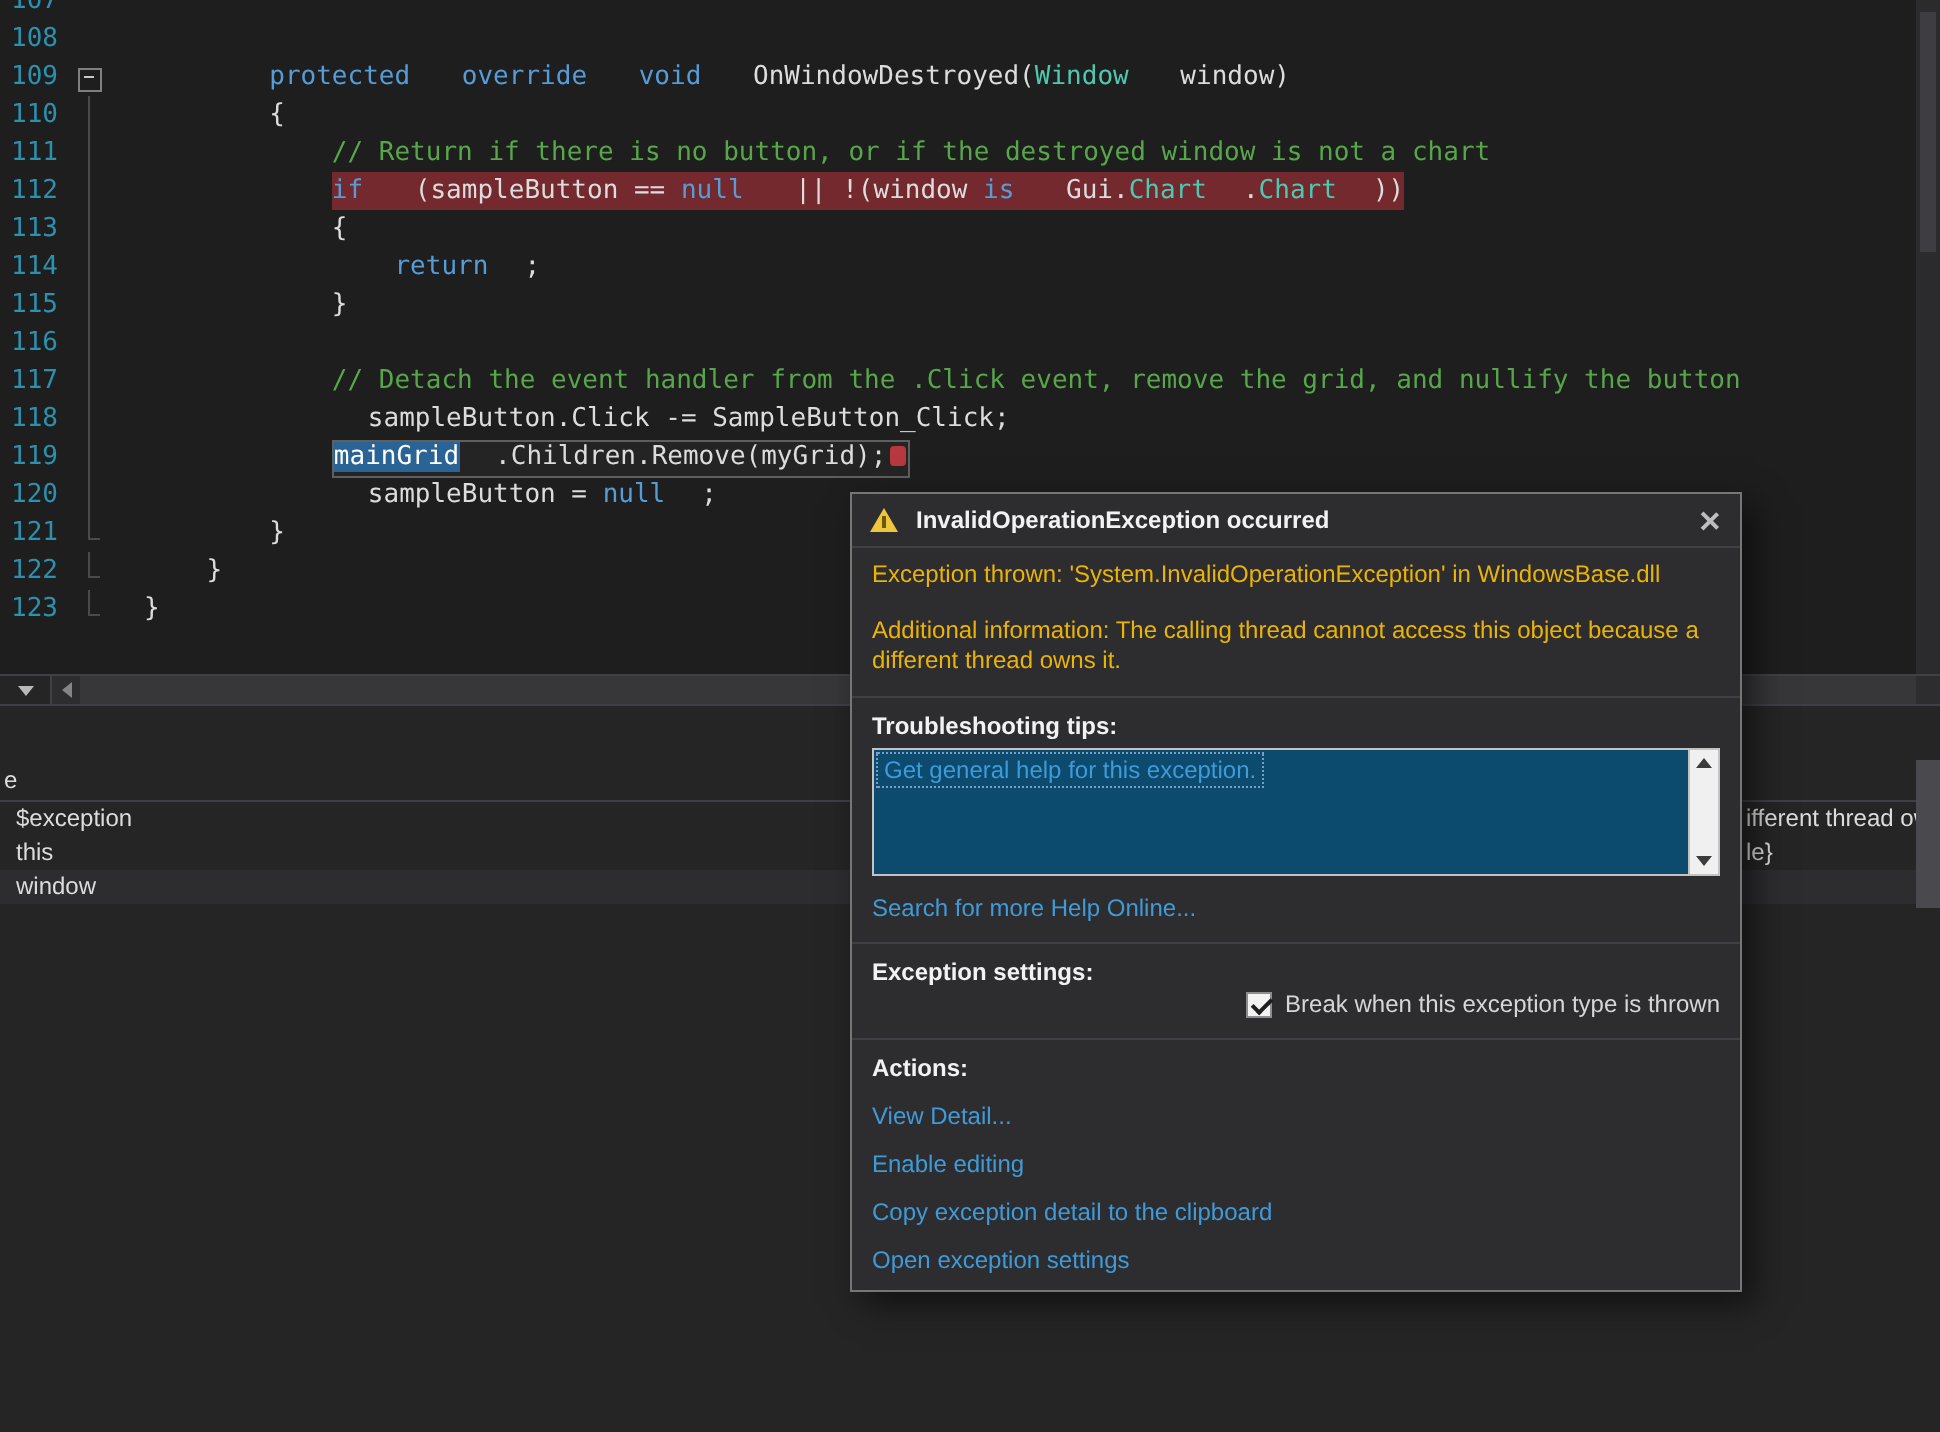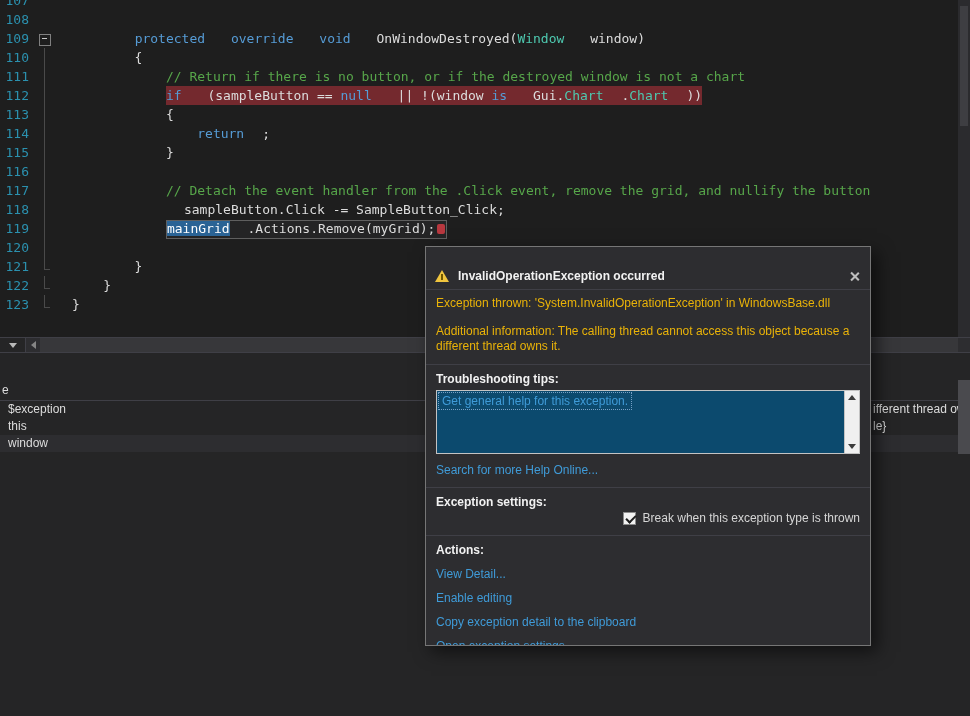--- a/index.html
+++ b/index.html
@@ -49,21 +49,21 @@
   .loc-rows{position:absolute;left:0;top:48px;width:970px;}
   .loc-row{position:relative;height:17px;line-height:17px;}
   .loc-row.sel-row{background:#2d2d30;}
   .loc-name{position:absolute;left:8px;}
   .loc-frag{position:absolute;left:873px;white-space:pre;}
   .col-div{position:absolute;left:437px;top:27px;height:74px;width:1px;background:#3f3f46;}
   .locals-scroll{position:absolute;right:0;top:27px;width:12px;height:74px;background:#4a4a4e;}
 
   
   .dialog{position:absolute;left:425px;top:246px;width:446px;height:400px;background:#2d2d30;border:1px solid #767676;box-shadow:6px 6px 16px rgba(0,0,0,.55);font-size:12px;color:#d6d6d6;z-index:10;overflow:hidden;}
-  .dlg-title{display:flex;align-items:center;height:26px;padding:0 9px;margin-top:16px;}
+  .dlg-title{display:flex;align-items:center;height:26px;padding:0 9px;}
   .warning-icon{width:0;height:0;border-left:7px solid transparent;border-right:7px solid transparent;border-bottom:12px solid #f0c53e;position:relative;flex:none;}
   .warning-icon::after{content:"";position:absolute;left:-1px;top:4px;width:2px;height:6px;background:#705800;}
   .dlg-title-text{font-weight:bold;color:#f2f2f2;margin-left:9px;}
   .dlg-close{margin-left:auto;position:relative;width:12px;height:12px;}
   .dlg-close::before,.dlg-close::after{content:"";position:absolute;left:5px;top:1px;width:1.5px;height:11px;background:#bdbdbd;}
   .dlg-close::before{transform:rotate(45deg);}
   .dlg-close::after{transform:rotate(-45deg);}
   .dlg-body{padding:0 10px;}
   .dlg-sep{height:1px;background:#3f3f46;margin:10px -10px 0;}
   .dlg-sep.after-title{margin-top:0;}
@@ -96,22 +96,22 @@
       <div class="line"><span class="gutter-num">109</span><span class="outline start"></span><span class="codetext"><span class="tok plain">        </span><span class="tok kw">protected</span><span class="tok plain"> </span><span class="tok kw">override</span><span class="tok plain"> </span><span class="tok kw">void</span><span class="tok plain"> OnWindowDestroyed(</span><span class="tok type">Window</span><span class="tok plain"> window)</span></span></div>
       <div class="line"><span class="gutter-num">110</span><span class="outline mid"></span><span class="codetext"><span class="tok plain">        {</span></span></div>
       <div class="line"><span class="gutter-num">111</span><span class="outline mid"></span><span class="codetext"><span class="tok plain">            </span><span class="tok com">// Return if there is no button, or if the destroyed window is not a chart</span></span></div>
       <div class="line"><span class="gutter-num">112</span><span class="outline mid"></span><span class="codetext"><span class="tok plain">            </span><span class="hl-red"><span class="tok kw">if</span><span class="tok plain"> (sampleButton == </span><span class="tok kw">null</span><span class="tok plain"> || !(window </span><span class="tok kw">is</span><span class="tok plain"> Gui.</span><span class="tok type">Chart</span><span class="tok plain">.</span><span class="tok type">Chart</span><span class="tok plain">))</span></span></span></div>
       <div class="line"><span class="gutter-num">113</span><span class="outline mid"></span><span class="codetext"><span class="tok plain">            {</span></span></div>
       <div class="line"><span class="gutter-num">114</span><span class="outline mid"></span><span class="codetext"><span class="tok plain">                </span><span class="tok kw">return</span><span class="tok plain">;</span></span></div>
       <div class="line"><span class="gutter-num">115</span><span class="outline mid"></span><span class="codetext"><span class="tok plain">            }</span></span></div>
       <div class="line"><span class="gutter-num">116</span><span class="outline mid"></span><span class="codetext"></span></div>
       <div class="line"><span class="gutter-num">117</span><span class="outline mid"></span><span class="codetext"><span class="tok plain">            </span><span class="tok com">// Detach the event handler from the .Click event, remove the grid, and nullify the button</span></span></div>
       <div class="line"><span class="gutter-num">118</span><span class="outline mid"></span><span class="codetext"><span class="tok plain">            </span><span class="tok plain">sampleButton.Click -= SampleButton_Click;</span></span></div>
-      <div class="line"><span class="gutter-num">119</span><span class="outline mid"></span><span class="codetext"><span class="tok plain">            </span><span class="cur-frame"><span class="tok sel">mainGrid</span><span class="tok plain">.Actions.Remove(myGrid);</span><span class="exc-marker"></span></span></span></div>
-      <div class="line"><span class="gutter-num">120</span><span class="outline mid"></span></div>
+      <div class="line"><span class="gutter-num">119</span><span class="outline mid"></span><span class="codetext"><span class="tok plain">            </span><span class="cur-frame"><span class="tok sel">mainGrid</span><span class="tok plain">.Children.Remove(myGrid);</span><span class="exc-marker"></span></span></span></div>
+      <div class="line"><span class="gutter-num">120</span><span class="outline mid"></span><span class="codetext"><span class="tok plain">            </span><span class="tok plain">sampleButton = </span><span class="tok kw">null</span><span class="tok plain">;</span></span></div>
       <div class="line"><span class="gutter-num">121</span><span class="outline end"></span><span class="codetext"><span class="tok plain">        }</span></span></div>
       <div class="line"><span class="gutter-num">122</span><span class="outline end"></span><span class="codetext"><span class="tok plain">    }</span></span></div>
       <div class="line"><span class="gutter-num">123</span><span class="outline end"></span><span class="codetext"><span class="tok plain">}</span></span></div>
     </div>
 </div>
 <div class="vscroll">
   <div class="vthumb"></div>
 </div>
 
 <div class="hscroll">

